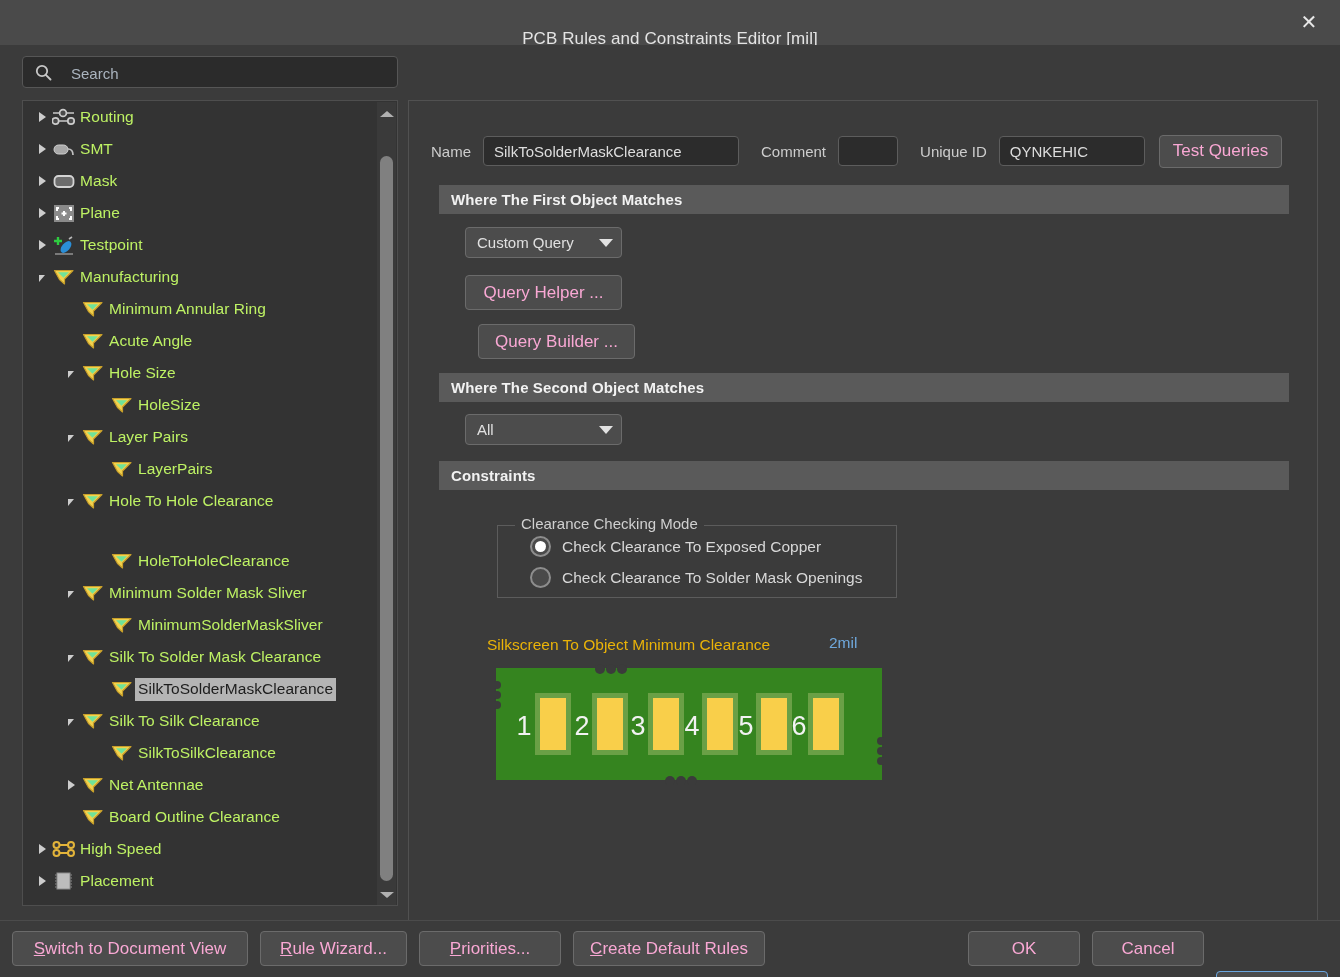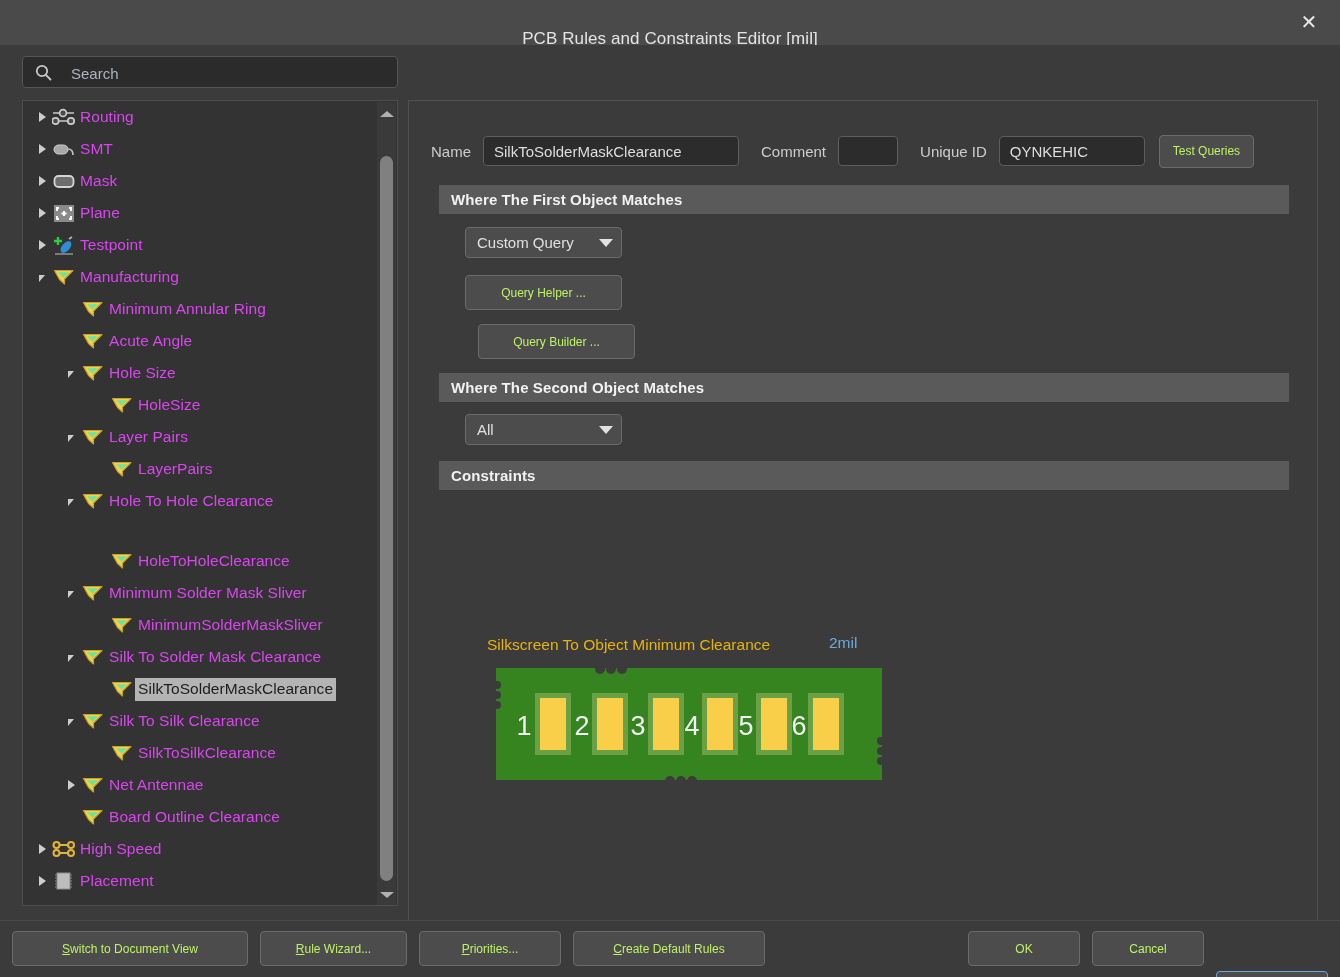--- a/index.html
+++ b/index.html
@@ -88,21 +88,21 @@
   .tree-row {
     position: relative;
     height: 32px;
     display: flex;
     align-items: center;
     white-space: nowrap;
     cursor: default;
   }
   .tree-row .label {
     font-size: 15.5px;
-    color: #d946ef;
+    color: #bef264;
     letter-spacing: .05px;
   }
   .tree-row.selected .label {
     background: #b4b4b4;
     color: #1c1c1c;
     padding: 2px 3px 3px 3px;
     margin: -2px -3px -3px -3px;
   }
   .expander {
     width: 18px; height: 18px;
@@ -219,23 +219,23 @@
   }
   #hdr-first { top: 84px; }
   #hdr-second { top: 272px; }
   #hdr-constraints { top: 360px; }
 
   
   .btn {
     background: #4c4c4c;
     border: 1px solid #6b6b6b;
     border-radius: 4px;
-    color: #bef264;
+    color: #f9a8d4;
     font-family: "Liberation Sans", sans-serif;
-    font-size: 12px;
+    font-size: 17px;
     display: flex; align-items: center; justify-content: center;
     cursor: pointer;
     box-sizing: border-box;
     white-space: nowrap;
   }
 
   .combo {
     background: #4c4c4c;
     border: 1px solid #6b6b6b;
     border-radius: 4px;
@@ -736,20 +736,31 @@
 
     <div class="section-header" id="hdr-second">Where The Second Object Matches</div>
 
     <div class="combo" id="second-combo">
       <span class="combo-text">All</span>
       <span class="combo-arrow"></span>
     </div>
 
     <div class="section-header" id="hdr-constraints">Constraints</div>
 
+    <div id="ccm-group">
+      <div id="ccm-legend">Clearance Checking Mode</div>
+      <div class="radio-row" id="radio-copper">
+        <span class="radio-circle checked"></span>
+        <span class="radio-label">Check Clearance To Exposed Copper</span>
+      </div>
+      <div class="radio-row" id="radio-mask">
+        <span class="radio-circle"></span>
+        <span class="radio-label">Check Clearance To Solder Mask Openings</span>
+      </div>
+    </div>
 
     <div id="clearance-label">Silkscreen To Object Minimum Clearance</div>
     <div id="clearance-value" style="color: rgb(111, 168, 220);">2mil</div>
 
     <svg id="pcb-graphic" viewBox="0 0 390 122">
       <defs>
         <clipPath id="boardclip">
           <path d="M0,5 L0,117 L390,117 L390,5 Z"></path>
         </clipPath>
       </defs>

